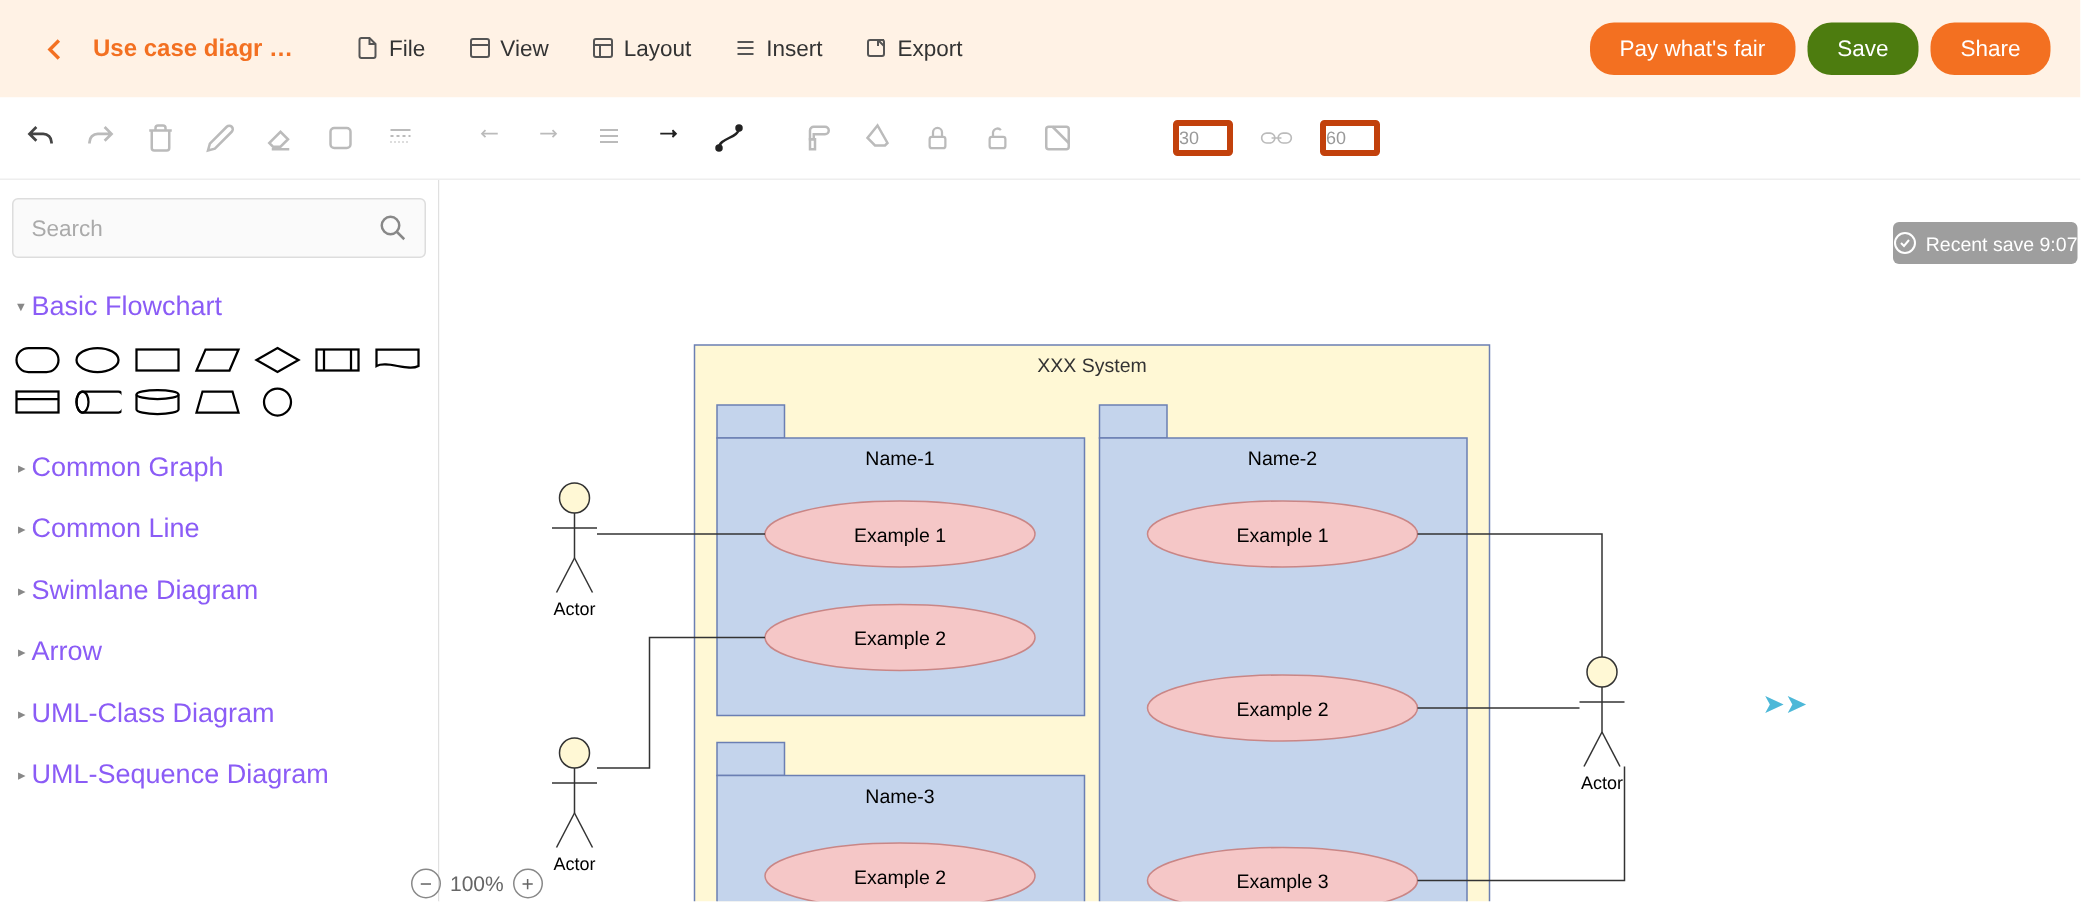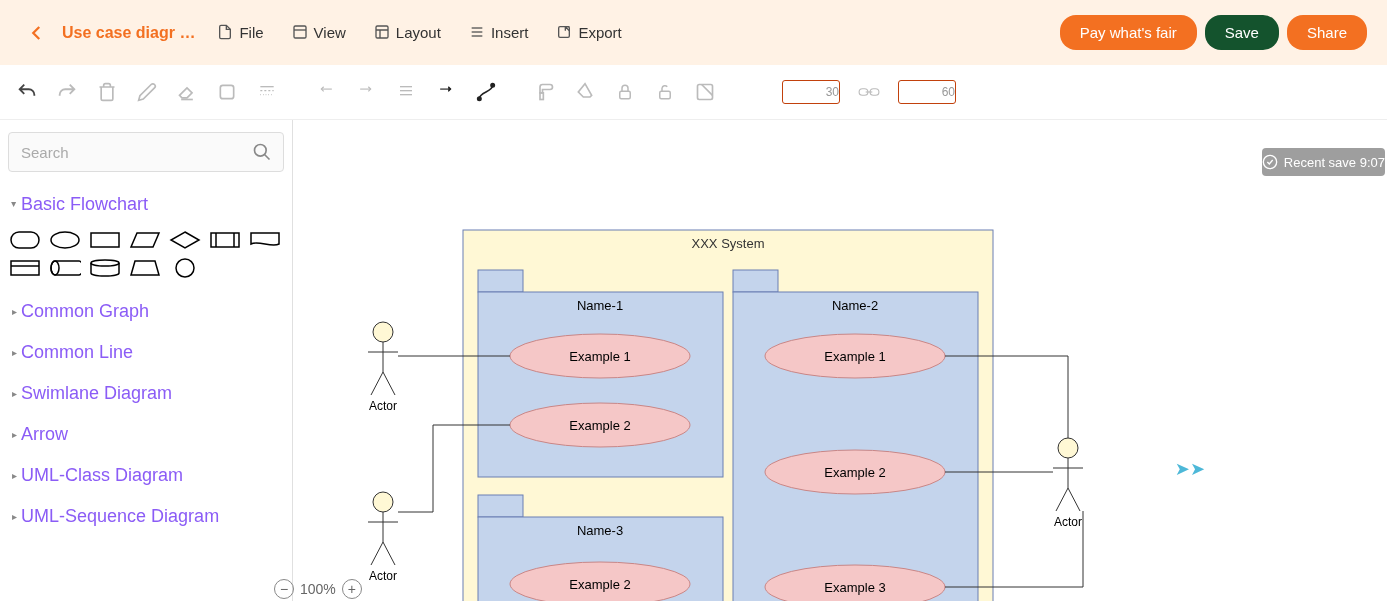--- a/index.html
+++ b/index.html
@@ -1,31 +1,31 @@
 <!DOCTYPE html>
 <html><head>
 <meta charset="utf-8">
 <style>
 *{margin:0;padding:0;box-sizing:border-box;font-family:Arial,sans-serif}
 body{width:1387px;height:601px;overflow:hidden;background:#fff;position:relative}
 .top-bar{height:65px;background:#FFF2E5;display:flex;align-items:center;padding:0 20px;gap:8px}
 .back-arrow{color:#F37021;font-size:28px;font-weight:bold;cursor:pointer;padding:0 8px}
-.doc-title{color:#F37021;font-weight:bold;font-size:16px;margin-right:4px}
+.doc-title{color:#F37021;font-weight:bold;font-size:16px;margin-right:24px}
 .menu-item{display:flex;gap:6px;padding:6px 10px;cursor:pointer;color:#333;font-size:15px}
 .menu-item svg{width:16px;height:16px}
 .spacer{flex:1}
 .btn{padding:9px 20px;border:none;border-radius:16px;font-size:15px;cursor:pointer;color:#fff}
 .btn-pay{background:#F37021}
-.btn-save{background:#14532d}
+.btn-save{background:#4d7c0f}
 .btn-share{background:#F37021}
 .toolbar{height:55px;background:#fff;border-bottom:1px solid #eee;display:flex;align-items:center;padding:0 16px;gap:18px}
 .tool-icon{width:22px;height:22px;cursor:pointer;color:#999;display:flex;align-items:center;justify-content:center}
 .tool-icon.active{color:#333}
 .tool-sep{width:1px;height:24px;background:transparent}
-.input-box{width:58px;height:24px;border:1px solid #c2410c;border-radius:3px;text-align:right;font-size:12px;color:#999}
+.input-box{width:40px;height:24px;border:4px solid #c2410c;border-radius:3px;text-align:left;font-size:12px;color:#999}
 .main-area{display:flex;height:calc(100% - 120px);position:relative}
 .sidebar{width:293px;border-right:1px solid #e0e0e0;background:#fff;overflow-y:auto;position:relative}
 .sidebar::-webkit-scrollbar{width:8px}
 .sidebar::-webkit-scrollbar-thumb{background:#ccc;border-radius:4px}
 .search-box{margin:12px 8px;position:relative}
 .search-input{width:100%;height:40px;border:1px solid #ddd;border-radius:4px;padding:0 40px 0 12px;font-size:15px;background:#fafafa}
 .search-input::placeholder{color:#aaa}
 .search-icon{position:absolute;right:12px;top:10px;color:#888}
 .shape-cat{padding:10px 12px;font-size:18px;color:#8b5cf6;cursor:pointer;display:flex;align-items:center;gap:4px}
 .shape-cat::before{content:"▸";font-size:10px;color:#888;transform:rotate(0deg);display:inline-block}

